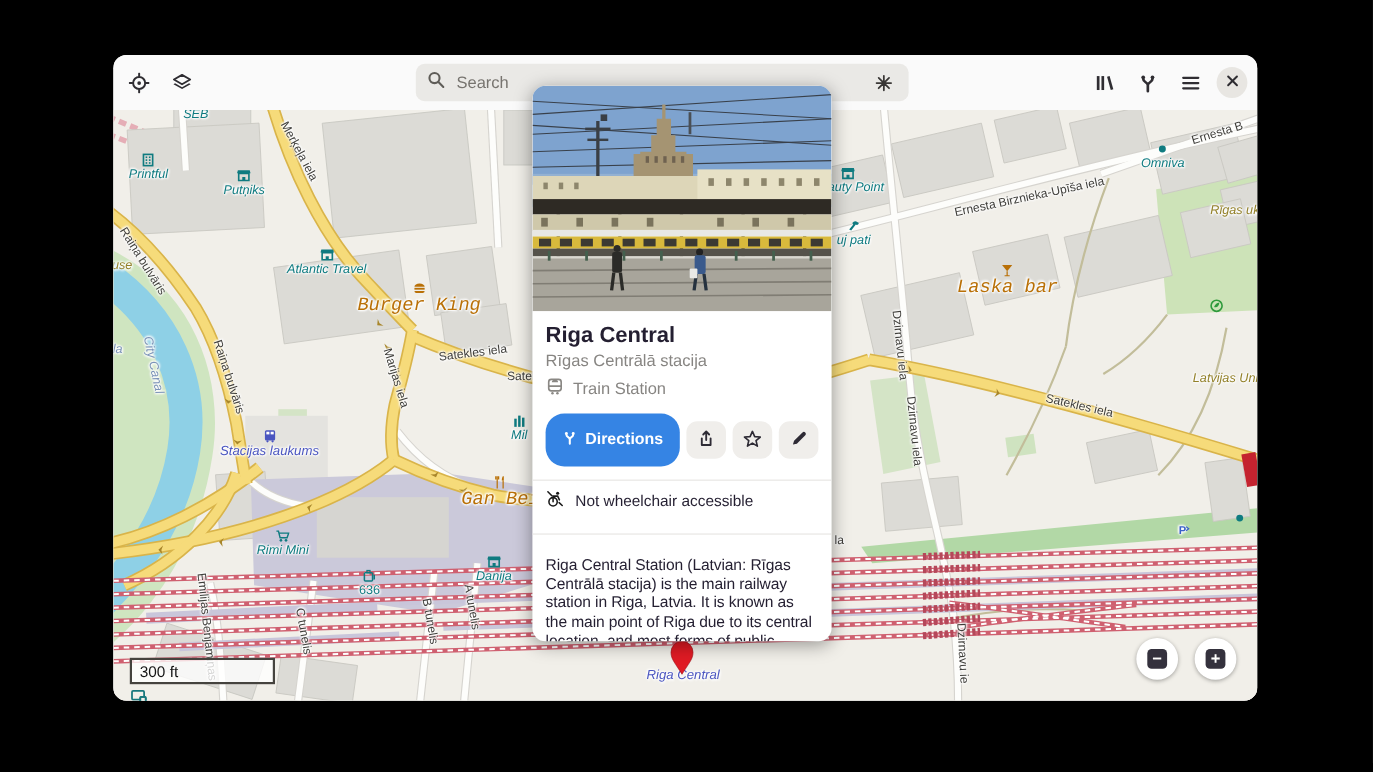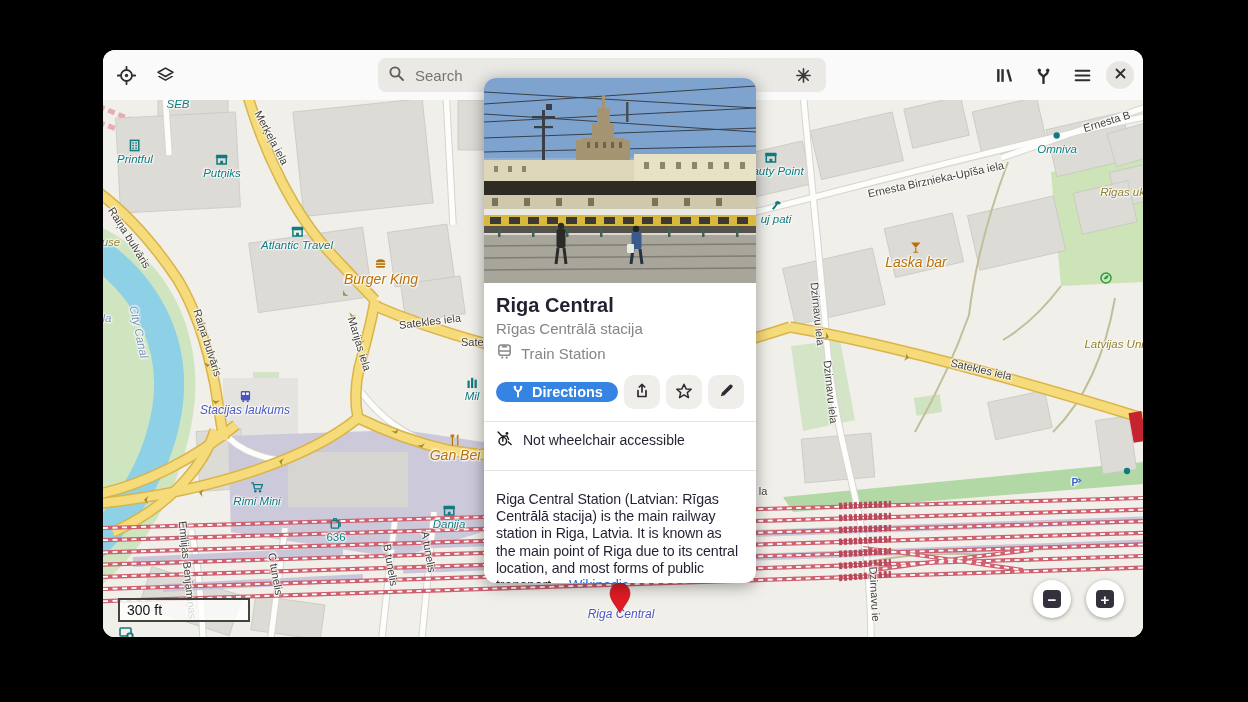--- a/index.html
+++ b/index.html
@@ -23,21 +23,21 @@
   #map-svg{position:absolute;left:0;top:0;}
   #map-labels{position:absolute;left:0;top:0;width:1040px;height:537px;pointer-events:none;}
   .map-label{position:absolute;display:flex;flex-direction:column;align-items:center;gap:1px;
     font-size:11px;line-height:1.05;white-space:nowrap;color:#3f3e3a;
     text-shadow:0 0 2px #fff,0 0 2px #fff,0 0 3px #fff,1px 1px 2px #fff,-1px -1px 2px #fff;}
   .map-label.it span.txt{font-style:italic;}
   .map-label .poi-ic{width:13px;height:13px;}
   .map-label .poi-ic svg{width:13px;height:13px;display:block;}
   .c-street{color:#3f3e3a;}
   .c-poi{color:#0f7b80;font-size:11.5px;}
-  .c-orange{color:#b97007;font-size:14px;}
+  .c-orange{color:#b97007;font-size:17px;font-family:Liberation Mono, monospace;}
   .c-blue{color:#4a55c0;font-size:12px;}
   .c-pblue{color:#3a61c9;}
   .c-green{color:#2f9a3c;}
   .c-water{color:#7b93b8;font-size:11.5px;}
   .c-land{color:#93812a;font-size:11.5px;}
   
   .scalebar{position:absolute;left:15px;top:548px;width:132px;height:24px;background:rgba(255,255,255,.78);
     border:2px solid #45433e;box-sizing:border-box;display:flex;align-items:center;z-index:8;}
   .scalebar span{font-size:14px;color:#141414;padding-left:7px;}
   .attrib{position:absolute;left:16px;top:576px;z-index:8;}
@@ -48,21 +48,21 @@
   .pin{position:absolute;left:500px;top:531px;z-index:9;}
   
   .place-card{position:absolute;left:381px;top:28px;width:272px;height:505px;background:#fff;border-radius:12px;
     box-shadow:0 3px 16px rgba(0,0,0,.38);z-index:20;overflow:hidden;}
   .card-photo{width:272px;height:205px;display:block;}
   .card-body{padding:0 12px;}
   .card-title{margin-top:11px;font-size:20px;font-weight:bold;color:#241f31;}
   .card-sub{margin-top:3px;font-size:15px;color:#878582;}
   .card-cat{margin-top:6px;display:flex;align-items:center;gap:8px;font-size:15px;color:#878582;}
   .card-actions{margin-top:12px;display:flex;gap:6px;align-items:center;}
-  .btn-directions{height:20px;border:none;border-radius:17px;background:#3584e4;color:#fff;font-weight:bold;
+  .btn-directions{height:48px;border:none;border-radius:17px;background:#3584e4;color:#fff;font-weight:bold;
     font-size:14.5px;display:flex;align-items:center;gap:7px;padding:0 15px;font-family:inherit;}
   .btn-sq{width:40px;height:34px;border:none;border-radius:10px;background:#f0eeeb;color:#2e2b35;
     display:flex;align-items:center;justify-content:center;padding:0;}
   .card-div{height:1px;background:#e6e4e1;margin:12px -12px 0 -12px;}
   .card-access{display:flex;align-items:center;gap:10px;height:36px;font-size:14px;color:#241f31;}
   .card-desc{margin-top:20px;font-size:14.2px;line-height:17.2px;color:#241f31;letter-spacing:-.1px;}
   .card-desc a{color:#1c71d8;text-decoration:underline;}
 </style>
 </head>
 <body>

